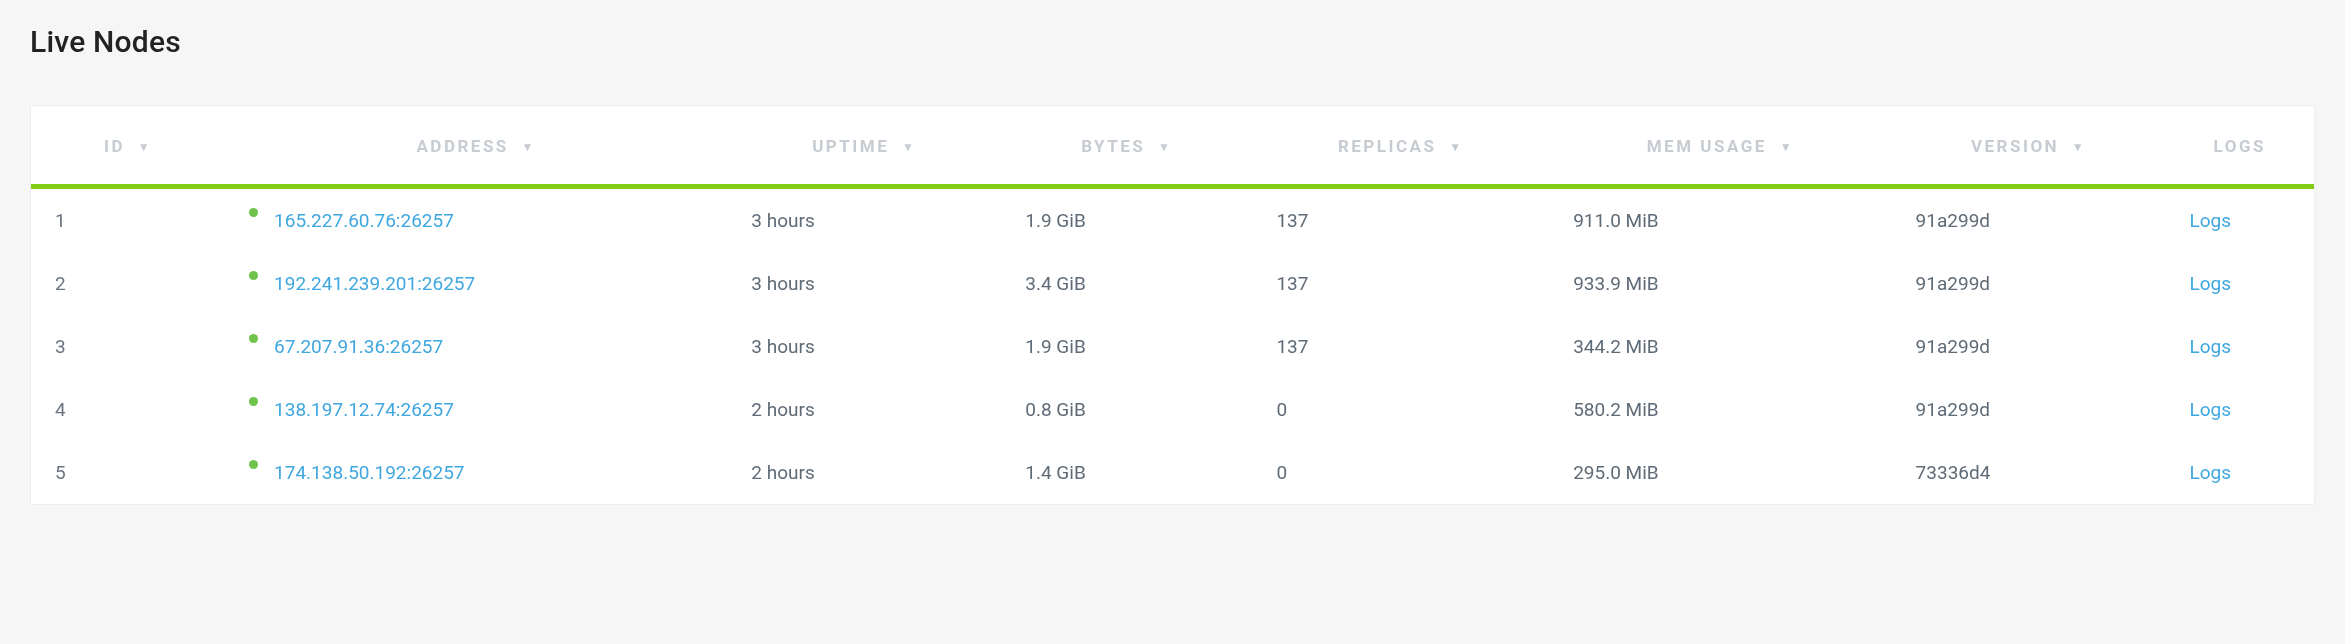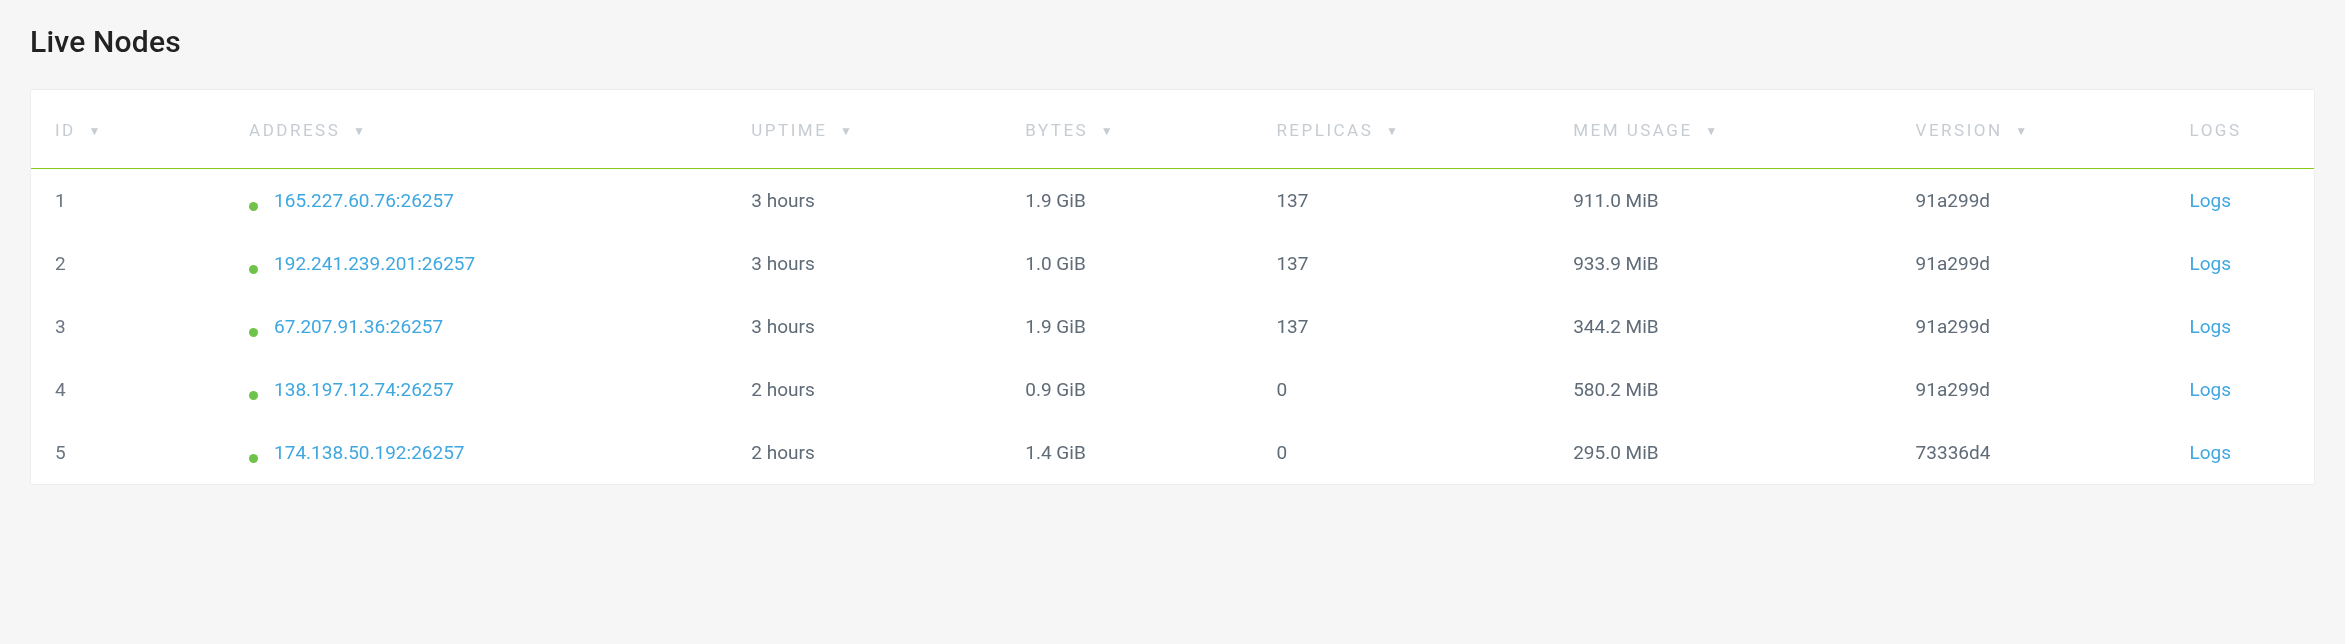--- a/index.html
+++ b/index.html
@@ -8,41 +8,41 @@
     background: #f6f6f6;
     color: #4b5563;
   }
   .page {
     padding: 24px 30px;
   }
   .title {
     font-size: 30px;
     font-weight: 500;
     color: #222;
-    margin-bottom: 30px;
+    margin-bottom: 46px;
     letter-spacing: 0.2px;
   }
   .table-wrap {
     background: #ffffff;
     border: 1px solid #eceef0;
     border-radius: 2px;
   }
   table {
     width: 100%;
     border-collapse: collapse;
     table-layout: fixed;
   }
   thead th {
-    text-align: left;
+    text-align: center;
     font-size: 17px;
-    font-weight: 400;
+    font-weight: 700;
     letter-spacing: 2.5px;
     color: #c6ccd2;
     padding: 30px 24px 28px 24px;
-    border-bottom: 1px solid #84cc16;
+    border-bottom: 5px solid #84cc16;
     text-transform: uppercase;
     white-space: nowrap;
   }
   thead th .sort-caret {
     display: inline-block;
     font-size: 12px;
     margin-left: 6px;
     color: #c6ccd2;
     vertical-align: middle;
     position: relative;
@@ -65,21 +65,21 @@
     margin-right: 16px;
     vertical-align: middle;
     position: relative;
     top: -1px;
   }
   .link {
     color: #3fa7e0;
     text-decoration: none;
     cursor: pointer;
   }
-  .addr-cell { display: flex; align-items: flex-end; }
+  .addr-cell { display: flex; align-items: flex-start; }
   
   col.c-id      { width: 8.5%; }
   col.c-address { width: 22%; }
   col.c-uptime  { width: 12%; }
   col.c-bytes   { width: 11%; }
   col.c-replicas{ width: 13%; }
   col.c-mem     { width: 15%; }
   col.c-version { width: 12%; }
   col.c-logs    { width: 6.5%; }
   th.sortable { cursor: pointer; }
@@ -155,21 +155,21 @@
           </tr>
           <tr>
             <td class="id-cell">2</td>
             <td>
               <div class="addr-cell">
                 <span class="status-dot" style="background: rgb(111, 194, 74);"></span>
                 <a class="link">192.241.239.201:26257</a>
               </div>
             </td>
             <td>3 hours</td>
-            <td>1.0 GiB</td>
+            <td>3.4 GiB</td>
             <td>137</td>
             <td>933.9 MiB</td>
             <td>91a299d</td>
             <td><a class="link">Logs</a></td>
           </tr>
           <tr>
             <td class="id-cell">3</td>
             <td>
               <div class="addr-cell">
                 <span class="status-dot" style="background: rgb(111, 194, 74);"></span>
@@ -185,21 +185,21 @@
           </tr>
           <tr>
             <td class="id-cell">4</td>
             <td>
               <div class="addr-cell">
                 <span class="status-dot" style="background: rgb(111, 194, 74);"></span>
                 <a class="link">138.197.12.74:26257</a>
               </div>
             </td>
             <td>2 hours</td>
-            <td>0.9 GiB</td>
+            <td>0.8 GiB</td>
             <td>0</td>
             <td>580.2 MiB</td>
             <td>91a299d</td>
             <td><a class="link">Logs</a></td>
           </tr>
           <tr>
             <td class="id-cell">5</td>
             <td>
               <div class="addr-cell">
                 <span class="status-dot" style="background: rgb(111, 194, 74);"></span>

